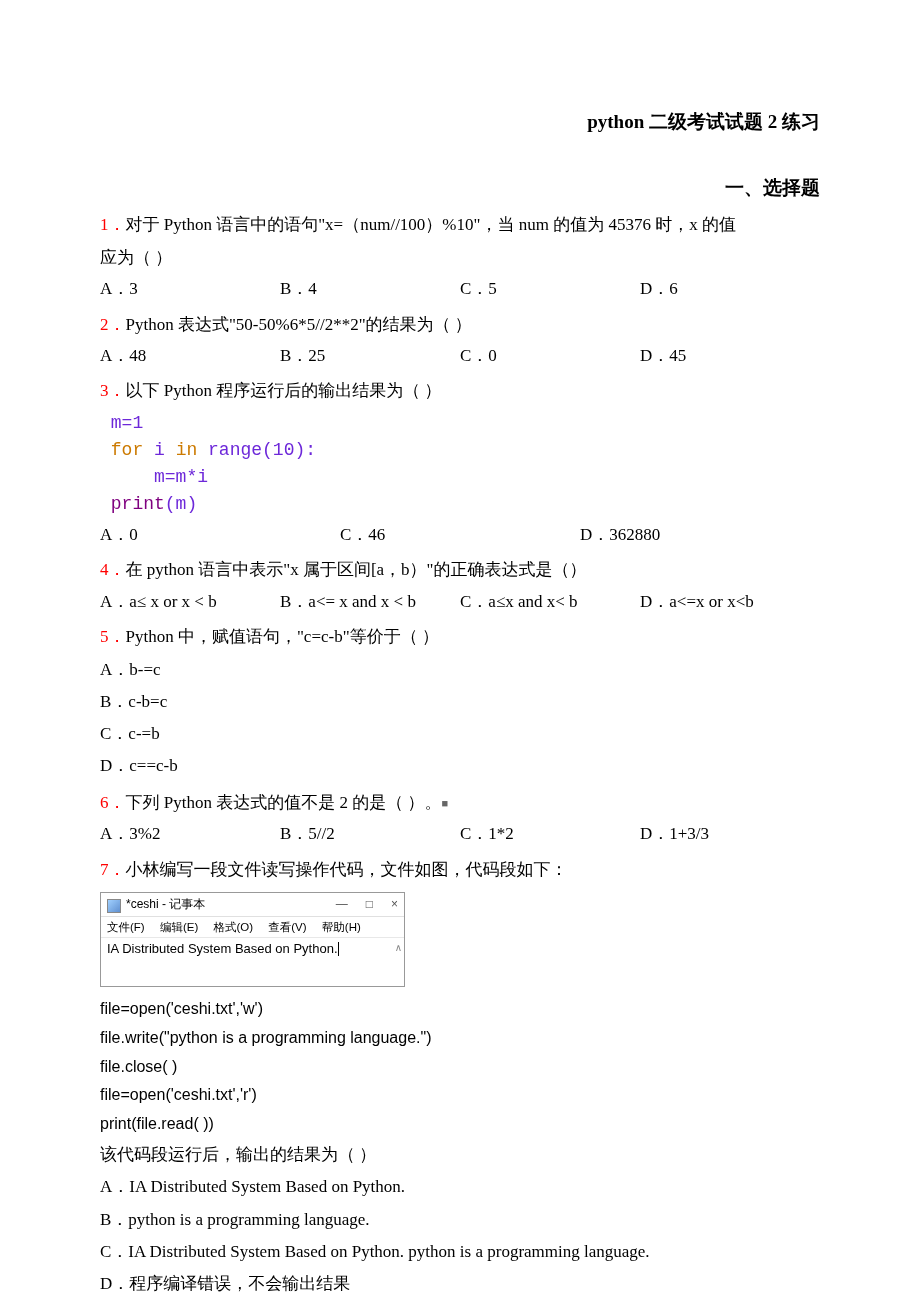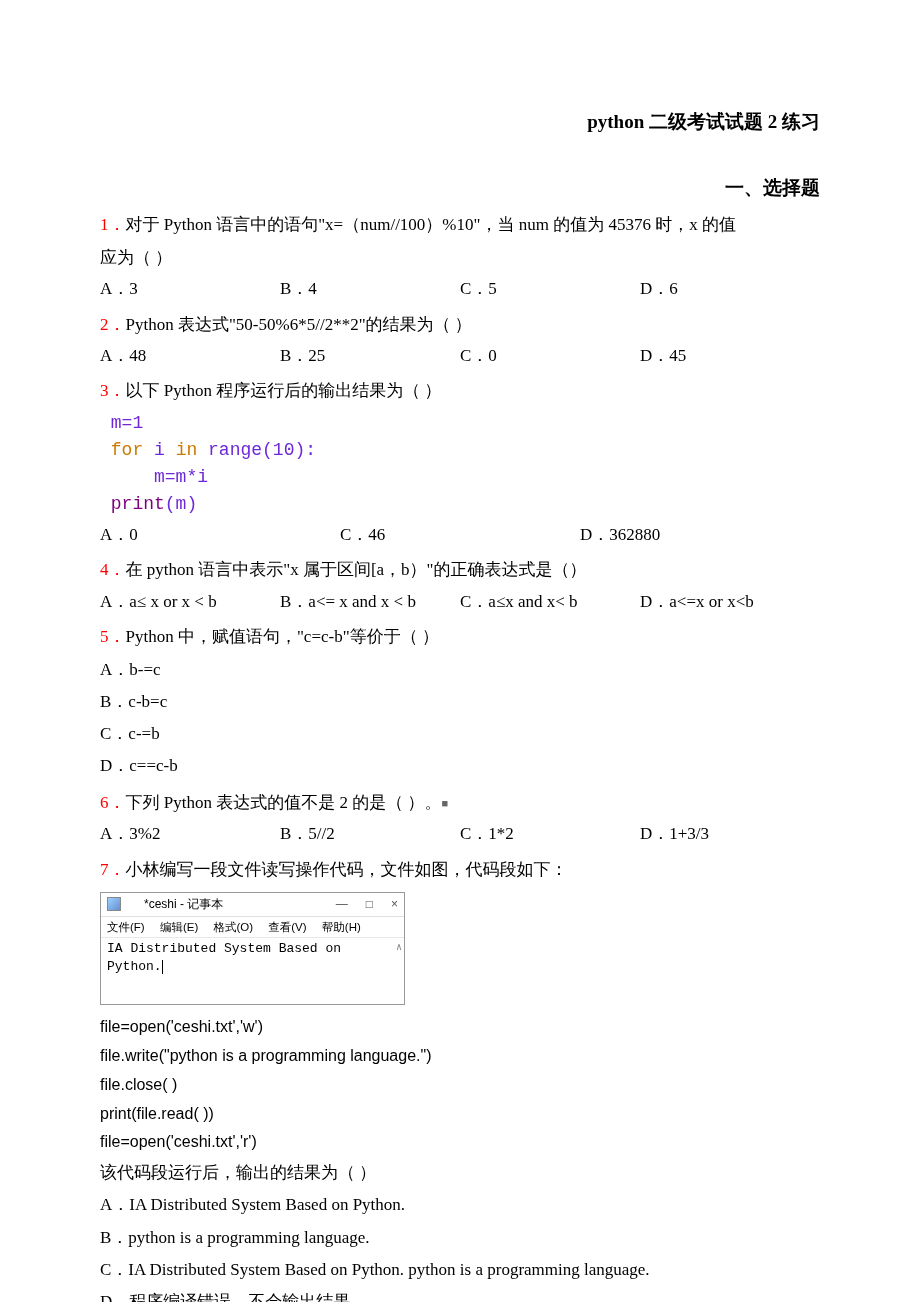--- a/index.html
+++ b/index.html
@@ -60,25 +60,24 @@
     .notepad-img {
       border: 1px solid #999999;
       width: 305px;
       margin: 6px 0 8px 0;
       font-family: "Microsoft YaHei", sans-serif;
       font-size: 12px;
       line-height: 1.4;
     }
     .notepad-title {
       display: flex;
-      align-items: center;
+      align-items: flex-end;
       padding: 3px 6px;
       border-bottom: 1px solid #e0e0e0;
       position: relative;
-      gap: 18px;
     }
     .notepad-icon {
       width: 14px;
       height: 14px;
       background: linear-gradient(135deg, #a0d0ff 0%, #6090d0 100%);
       margin-right: 5px;
       border: 1px solid #888;
     }
     .notepad-controls {
       position: absolute;
@@ -92,21 +91,21 @@
     .notepad-menu {
       padding: 2px 6px;
       border-bottom: 1px solid #e8e8e8;
       font-size: 11.5px;
     }
     .notepad-menu span {
       margin-right: 6px;
     }
     .notepad-content {
       padding: 2px 6px 28px 6px;
-      font-family: Liberation Mono, monospace;
+      font-family: Liberation Sans, sans-serif;
       font-size: 13px;
       position: relative;
     }
     .notepad-caret {
       display: inline-block;
       border-left: 1px solid #000;
       height: 14px;
       vertical-align: middle;
     }
     .notepad-scroll {
@@ -219,20 +218,20 @@
     </div>
     <div class="notepad-content">
       <span>IA Distributed System Based on Python.</span><span class="notepad-caret"></span>
       <span class="notepad-scroll">∧</span>
     </div>
   </div>
 
   <div class="code-line">file=open('ceshi.txt','w')</div>
   <div class="code-line">file.write("python is a programming language.")</div>
   <div class="code-line">file.close( )</div>
+  <div class="code-line">file=open('ceshi.txt','r')</div>
   <div class="code-line">print(file.read( ))</div>
-  <div class="code-line">file=open('ceshi.txt','r')</div>
   <div class="q-line">该代码段运行后，输出的结果为（  ）</div>
   <div class="q-line">A．IA Distributed System Based on Python.</div>
   <div class="q-line">B．python is a programming language.</div>
   <div class="q-line">C．IA Distributed System Based on Python. python is a programming language.</div>
   <div class="q-line">D．程序编译错误，不会输出结果</div>
 </div>
 
 </body></html>

